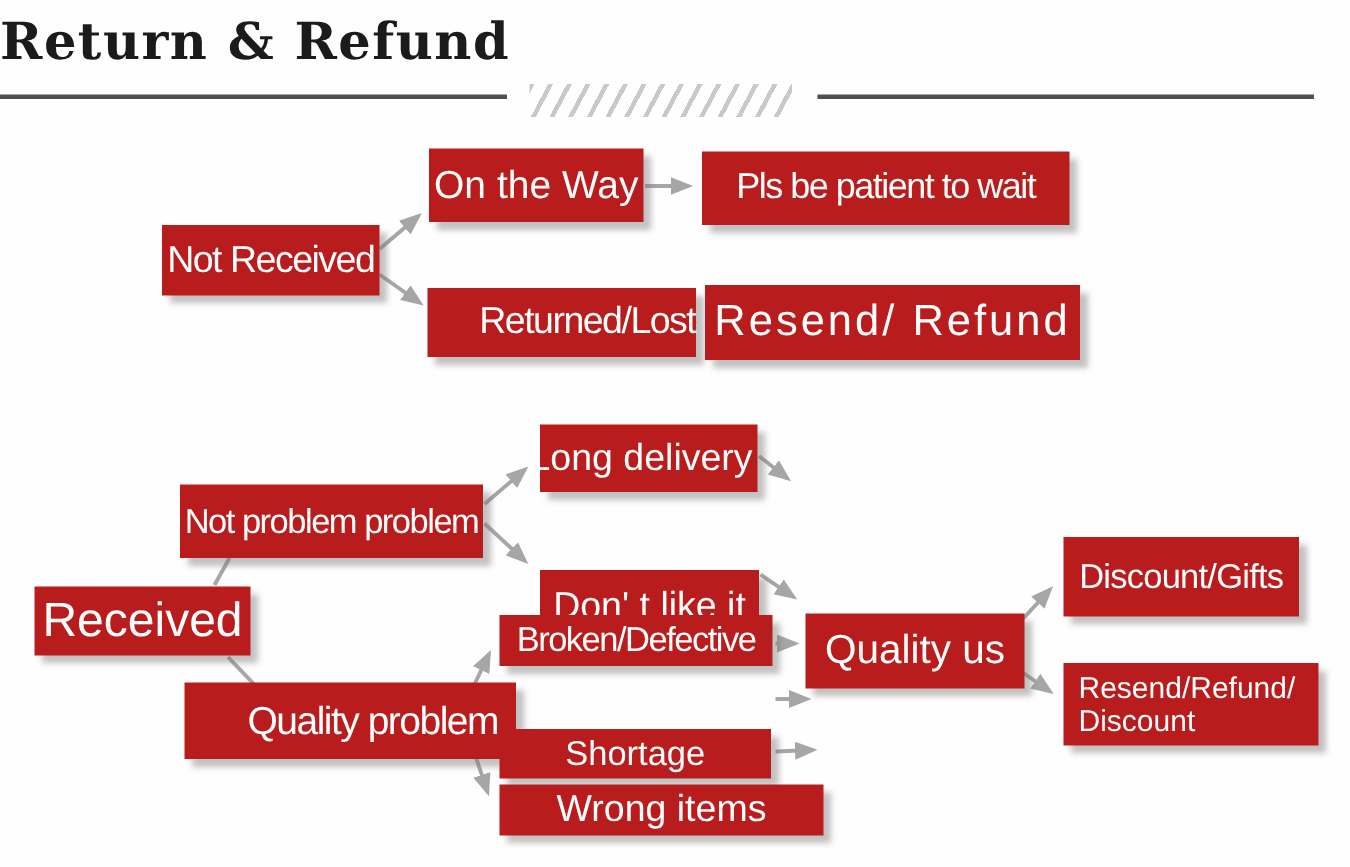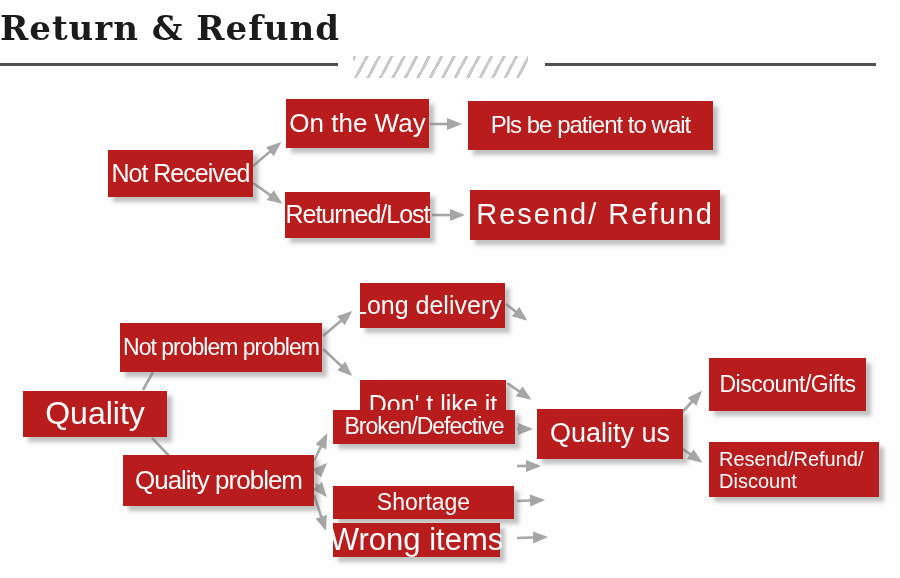--- a/index.html
+++ b/index.html
@@ -72,50 +72,50 @@
 
   <div class="node" style="left:108px;top:150px;width:145px;height:47px;font-size:25px;letter-spacing:-1px;">
     <span>Not Received</span>
   </div>
   <div class="node" style="left:286px;top:99px;width:143px;height:49px;font-size:26px;">
     <span>On the Way</span>
   </div>
   <div class="node" style="left:468px;top:101px;width:245px;height:49px;font-size:24px;letter-spacing:-1px;">
     <span>Pls be patient to wait</span>
   </div>
-  <div class="node" style="left:285px;top:192px;width:145px;height:46px;font-size:25px;letter-spacing:-1px;">
+  <div class="node" style="left:285px;top:192px;width:145px;height:46px;font-size:25px;letter-spacing:-1px;padding-left:34px;">
     <span>Returned/Lost</span>
   </div>
   <div class="node" style="left:470px;top:190px;width:250px;height:50px;font-size:29px;letter-spacing:2px;">
     <span>Resend/ Refund</span>
   </div>
 
   <div class="node" style="left:23px;top:391px;width:144px;height:46px;font-size:32px;">
-    <span>Quality</span>
+    <span>Received</span>
   </div>
   <div class="node" style="left:120px;top:323px;width:202px;height:49px;font-size:23px;letter-spacing:-1px;">
     <span>Not problem problem</span>
   </div>
   <div class="node clip-left" style="left:360px;top:283px;width:145px;height:45px;font-size:25px;">
     <span>Long delivery</span>
   </div>
   <div class="node" style="left:360px;top:356px;width:146px;height:49px;font-size:25px;margin-top:24px;">
     <span>Don' t like it</span>
   </div>
-  <div class="node" style="left:123px;top:455px;width:191px;height:51px;font-size:26px;letter-spacing:-1px;">
+  <div class="node" style="left:123px;top:455px;width:191px;height:51px;font-size:26px;letter-spacing:-1px;padding-left:30px;">
     <span>Quality problem</span>
   </div>
 
   <div class="node" style="left:333px;top:410px;width:182px;height:34px;font-size:23px;letter-spacing:-1px;">
     <span>Broken/Defective</span>
   </div>
   <div class="node" style="left:333px;top:486px;width:181px;height:33px;font-size:23px;">
     <span>Shortage</span>
   </div>
-  <div class="node" style="left:333px;top:523px;width:167px;height:34px;font-size:31px;">
+  <div class="node" style="left:333px;top:523px;width:216px;height:34px;font-size:25px;">
     <span>Wrong items</span>
   </div>
 
   <div class="node" style="left:537px;top:409px;width:146px;height:50px;font-size:27px;">
     <span>Quality us</span>
   </div>
   <div class="node" style="left:709px;top:358px;width:157px;height:53px;font-size:23px;letter-spacing:-0.5px;">
     <span>Discount/Gifts</span>
   </div>
   <div class="node two-line" style="left:709px;top:442px;width:160px;height:55px;font-size:20px;">

